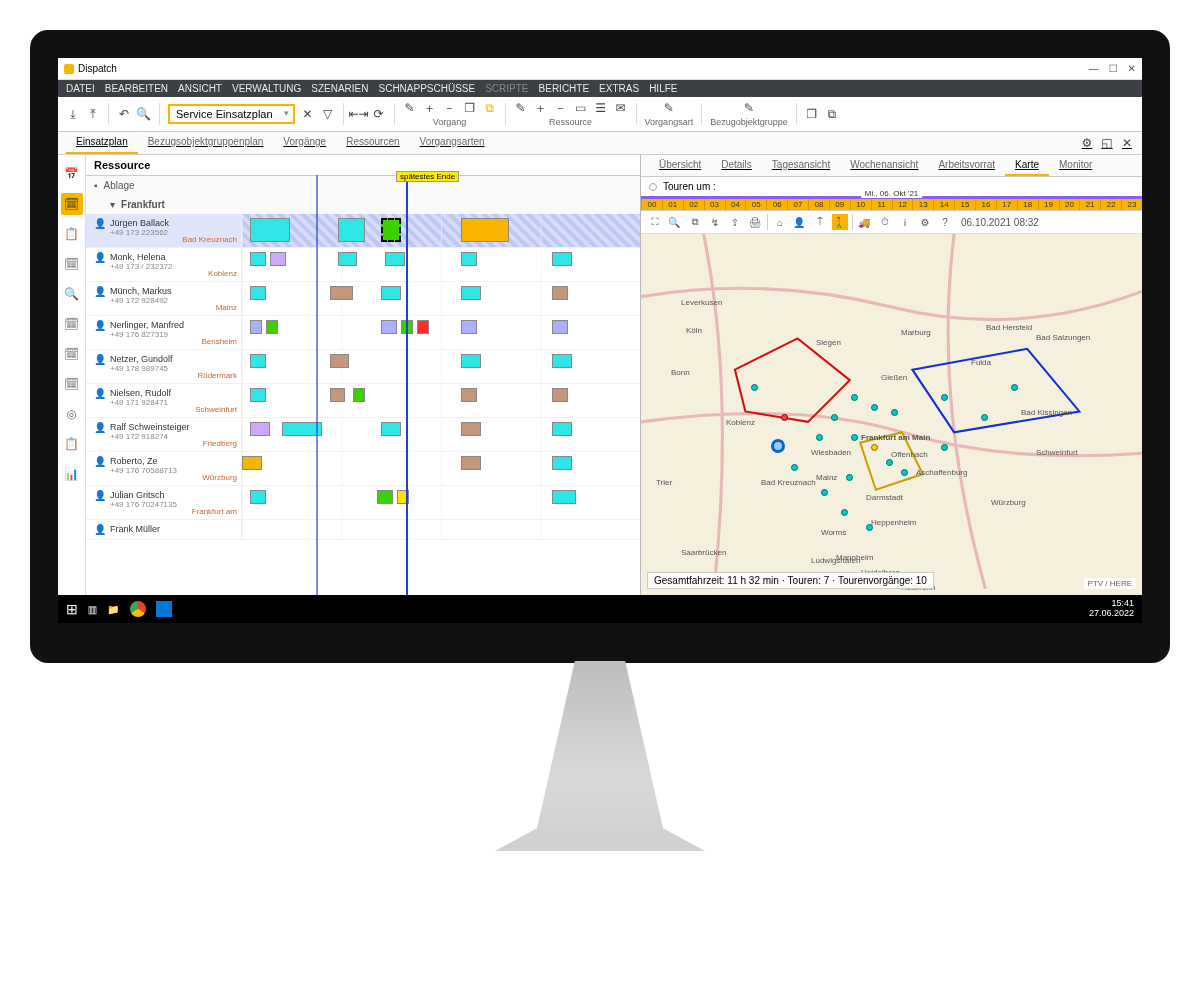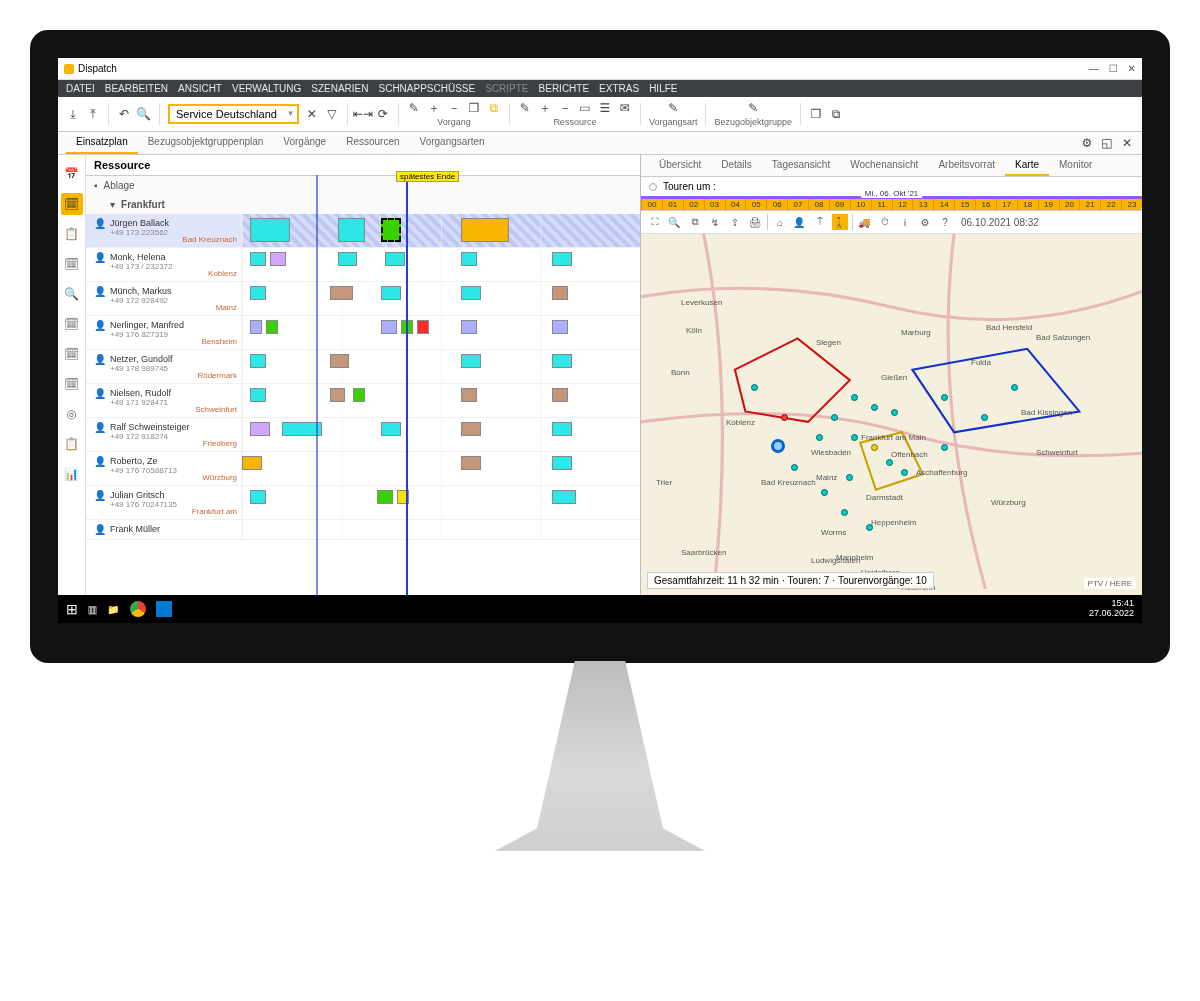--- a/index.html
+++ b/index.html
@@ -13,21 +13,21 @@
   .titlebar .appicon{width:10px;height:10px;background:#f7b500;border-radius:2px;margin-right:4px;}
   .wincontrols{margin-left:auto;display:flex;gap:10px;font-size:10px;color:#555;}
   .menubar { background:#3c3f43; color:#e8e8e8; font-size:10px; padding:3px 8px; display:flex; gap:10px;}
   .toolbar { background:#fff; border-bottom:1px solid #ccc; padding:4px 8px; display:flex; align-items:center; gap:6px; font-size:10px;}
   .toolbar .sep{width:1px;height:22px;background:#ddd;margin:0 2px;}
   .icon{width:14px;height:14px;display:inline-flex;align-items:center;justify-content:center;color:#444;font-size:12px;cursor:pointer;}
   .combo{border:2px solid #f7b500;padding:2px 20px 2px 6px;font-size:11px;position:relative;background:#fff;}
   .combo::after{content:"▾";position:absolute;right:4px;top:2px;color:#888;font-size:9px;}
   .toolbar .grp{display:flex;flex-direction:column;align-items:center;gap:2px;}
   .toolbar .grp .lbl{font-size:9px;color:#666;}
-  .tabs{display:flex;gap:0;border-bottom:1px solid #ccc;background:#fafafa;font-size:10px;padding-left:8px;}
+  .tabs{display:flex;gap:0;border-bottom:1px solid #ccc;background:#fafafa;font-size:10px;padding-left:8px;text-decoration:underline;}
   .tabs .tab{padding:4px 10px;color:#666;cursor:pointer;}
   .tabs .tab.active{border-bottom:2px solid #f7b500;color:#000;}
   .main{display:flex;height:440px;position:relative;}
   .leftrail{width:28px;background:#fff;border-right:1px solid #ddd;display:flex;flex-direction:column;align-items:center;gap:8px;padding-top:8px;}
   .leftrail .ritem{width:22px;height:22px;display:flex;align-items:center;justify-content:center;color:#666;font-size:12px;cursor:pointer;border-radius:2px;}
   .leftrail .ritem.active{background:#f7b500;color:#333;}
   .planner{flex:0 0 555px;border-right:1px solid #bbb;display:flex;flex-direction:column;position:relative;overflow:hidden;}
   .planner-head{display:flex;border-bottom:1px solid #ccc;font-size:9px;}
   .rescol{width:155px;padding:4px 8px;font-weight:600;font-size:11px;}
   .timeline-head{flex:1;display:flex;flex-direction:column;}
@@ -107,21 +107,21 @@
     <span>HILFE</span>
   </div>
 
   <div class="toolbar">
     <span class="icon">⤓</span>
     <span class="icon">⤒</span>
     <span class="sep"></span>
     <span class="icon">↶</span>
     <span class="icon">🔍</span>
     <span class="sep"></span>
-    <span class="combo">Service Deutschland</span>
+    <span class="combo">Service Einsatzplan</span>
     <span class="icon">✕</span>
     <span class="icon">▽</span>
     <span class="sep"></span>
     <span class="icon">⇤⇥</span>
     <span class="icon">⟳</span>
     <span class="sep"></span>
     <span class="grp">
       <span class="btn">
         <span class="icon">✎</span>
         <span class="icon">＋</span>
@@ -440,21 +440,21 @@
         </svg>
 
         <span class="city" style="left:40px;top:20px">Leverkusen</span>
         <span class="city" style="left:45px;top:48px">Köln</span>
         <span class="city" style="left:30px;top:90px">Bonn</span>
         <span class="city" style="left:175px;top:60px">Siegen</span>
         <span class="city" style="left:260px;top:50px">Marburg</span>
         <span class="city" style="left:240px;top:95px">Gießen</span>
         <span class="city" style="left:330px;top:80px">Fulda</span>
         <span class="city" style="left:170px;top:170px">Wiesbaden</span>
-        <span class="city" style="left:220px;top:155px;font-weight:400">Frankfurt am Main</span>
+        <span class="city" style="left:220px;top:155px;font-weight:700">Frankfurt am Main</span>
         <span class="city" style="left:175px;top:195px">Mainz</span>
         <span class="city" style="left:225px;top:215px">Darmstadt</span>
         <span class="city" style="left:180px;top:250px">Worms</span>
         <span class="city" style="left:195px;top:275px">Mannheim</span>
         <span class="city" style="left:210px;top:320px">Karlsruhe</span>
         <span class="city" style="left:40px;top:270px">Saarbrücken</span>
         <span class="city" style="left:15px;top:200px">Trier</span>
         <span class="city" style="left:85px;top:140px">Koblenz</span>
         <span class="city" style="left:350px;top:220px">Würzburg</span>
         <span class="city" style="left:395px;top:170px">Schweinfurt</span>

